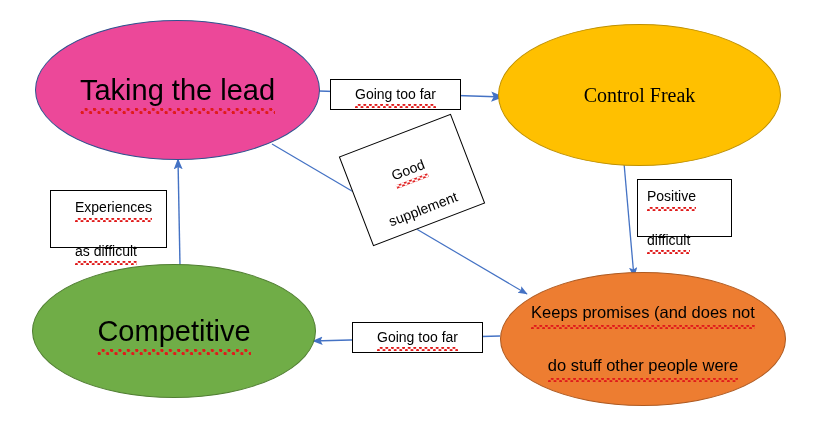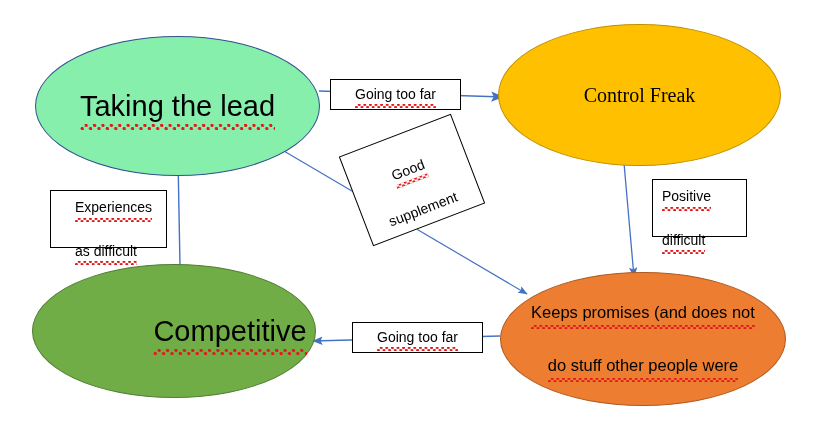--- a/index.html
+++ b/index.html
@@ -38,23 +38,23 @@
   }
   .node .node-label {
     display: block;
     width: 94%;
     color: #000000;
     line-height: 1.32;
     white-space: pre-line;
   }
 
   .node-blue {
-    left: 35px;  top: 36px;
+    left: 35px;  top: 20px;
     width: 285px; height: 140px;
-    background: #86efac;
+    background: #ec4899;
     border: 1px solid #2F528F;
   }
   .node-blue .node-label {
     font-size: 29px;
     text-decoration: underline;
     text-decoration-color: rgba(230,20,20,0);
   }
 
   .node-amber {
     left: 498px; top: 24px;
@@ -63,21 +63,21 @@
     border: 1px solid #BF9000;
   }
   .node-amber .node-label { font-size: 20px; font-family: Liberation Serif, serif; }
 
   .node-green {
     left: 32px;  top: 264px;
     width: 284px; height: 134px;
     background: #70AD47;
     border: 1px solid #507E32;
   }
-  .node-green .node-label { font-size: 29px; text-align: right; }
+  .node-green .node-label { font-size: 29px; }
 
   .node-orange {
     left: 500px; top: 272px;
     width: 286px; height: 134px;
     background: #ED7D31;
     border: 1px solid #AE5A21;
   }
   .node-orange .node-label { font-size: 16.5px; line-height: 1.62; }
 
   
@@ -93,21 +93,21 @@
     line-height: 1.55;
     z-index: 4;
     white-space: pre-line;
   }
   .lb-center { justify-content: center; text-align: center; margin-top: 23px; }
   .lb-left   { justify-content: flex-start; text-align: left; padding-left: 9px; }
 
   .lb-going-top     { left: 330px; top: 56px;  width: 131px; height: 31px; }
   .lb-going-bottom  { left: 352px; top: 299px; width: 131px; height: 31px; }
   .lb-experiences   { left: 50px;  top: 190px; width: 117px; height: 58px; padding-left: 24px; }
-  .lb-positive      { left: 652px; top: 179px; width: 95px;  height: 58px; }
+  .lb-positive      { left: 637px; top: 179px; width: 95px;  height: 58px; }
 
   .lb-good {
     left: 352px; top: 132px;
     width: 120px; height: 96px;
     transform: rotate(-21deg);
     justify-content: center;
     text-align: center;
     line-height: 1.5;
   }
 

